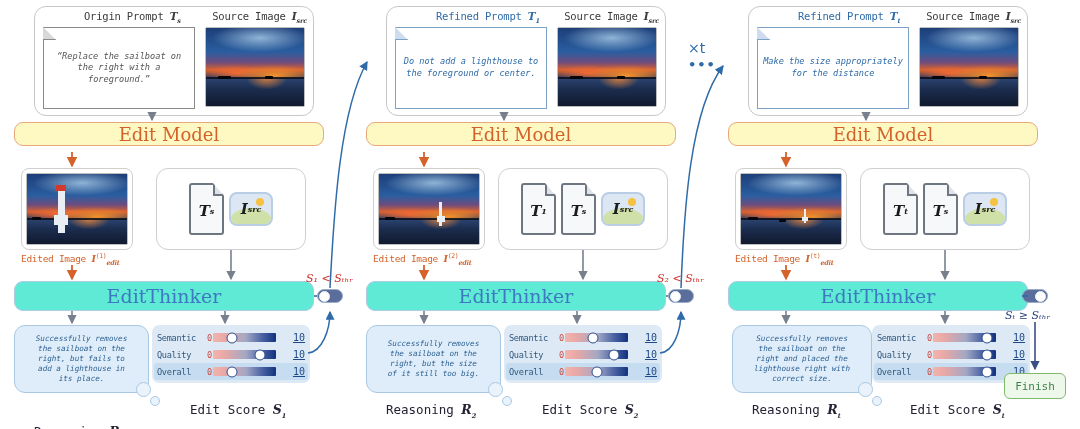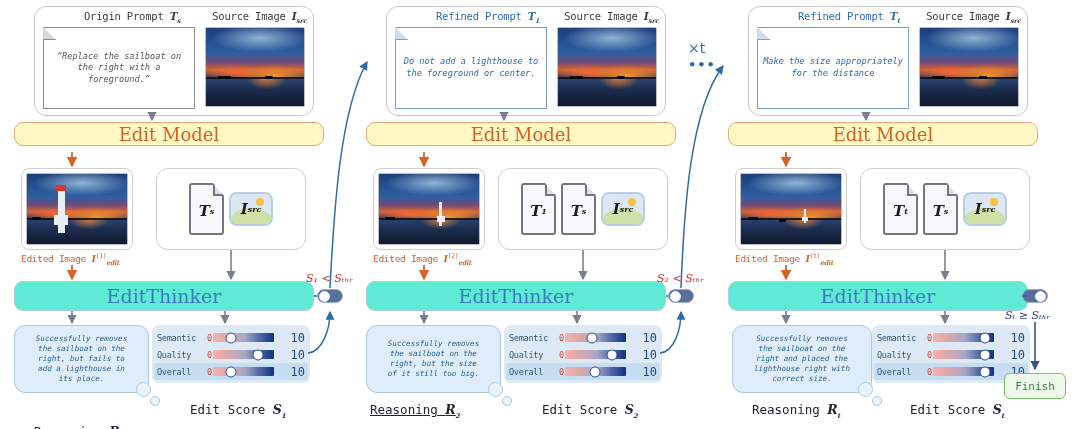--- a/index.html
+++ b/index.html
@@ -162,21 +162,21 @@
 
   
   .scores {
     position:absolute; top:325px; width:158px; padding:4px 5px 3px 5px;
     background:#ddeaf6; border-radius:7px;
   }
   .srow { display:flex; align-items:center; height:17px; }
   .srow.hl { background:#c6dcf0; border-radius:3px; margin:0 -3px; padding:0 3px; }
   .sname { font-size:8.6px; color:#31567d; width:50px; letter-spacing:-0.3px; }
   .szero { font-size:8.6px; color:#d2473f; margin-right:1px; }
-  .sten  { font-size:12px; color:#1f4a87; margin-left:17px; }
+  .sten  { font-size:10px; color:#1f4a87; margin-left:17px;text-decoration:underline; }
   .track {
     position:relative; flex:1; height:9px; border-radius:1px;
     background:linear-gradient(90deg,#f3b4ac 0%,#e8a8a6 18%,#a4a8c4 52%,#4a63a4 78%,#12327e 100%);
   }
   .knob {
     position:absolute; top:50%; transform:translate(-50%,-50%);
     width:11px; height:11px; border-radius:50%;
     background:#fff; border:1.6px solid #2e4f91;
   }
 
@@ -399,21 +399,21 @@
       </div>
     </div>
 
     <div class="thinker">EditThinker</div>
 
     <div class="reason">
       <p>Successfully removes the sailboat on the right, but the size of it still too big.</p>
     </div>
     <div class="tail1" style="left:130px; top:382px;"></div>
     <div class="tail2" style="left:144px; top:396px;"></div>
-    <div class="caption" style="left:12px; top:402px;text-decoration:underline;">
+    <div class="caption" style="left:28px; top:402px;">
       <span>Reasoning</span>
       <span class="sub">R</span><span class="sub sbsc">2</span>
     </div>
 
     <div class="scores" style="left:146px;">
       <div class="srow">
         <span class="sname">Semantic</span>
         <span class="szero">0</span>
         <span class="track">
             <span class="knob" style="left:44%"></span>

